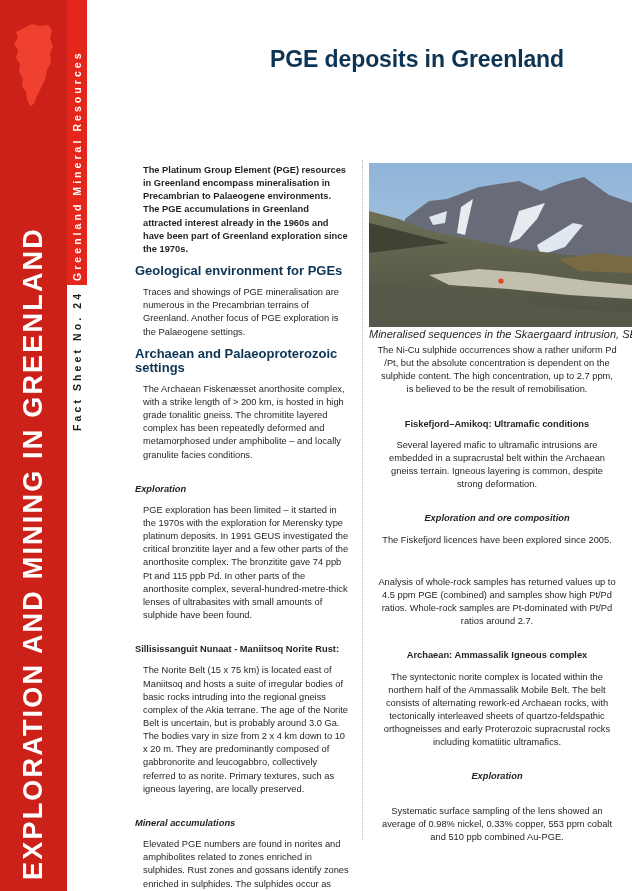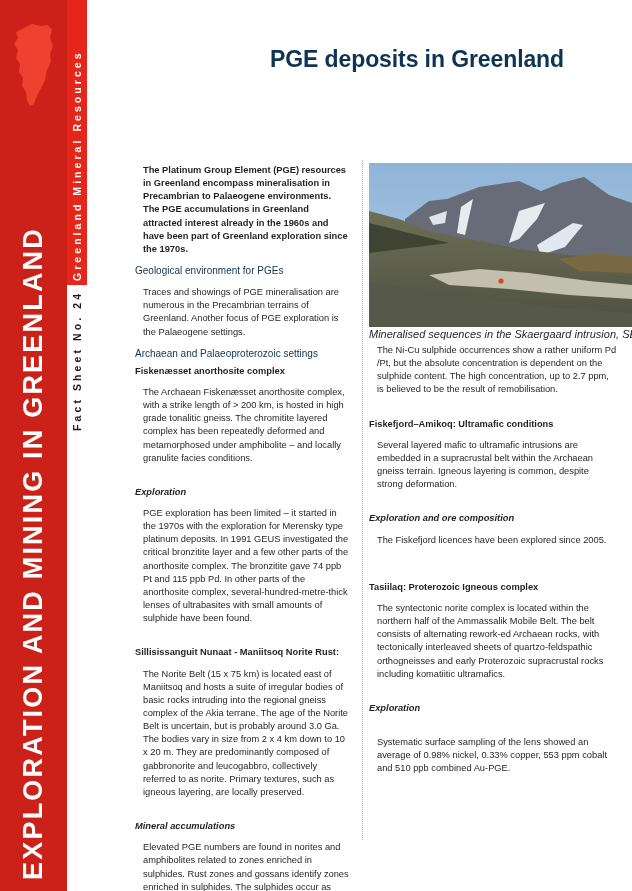--- a/index.html
+++ b/index.html
@@ -7,25 +7,25 @@
   .sidebar { position:absolute; left:0; top:0; width:67px; height:891px; background:#cc2118; }
   .strip { position:absolute; left:67px; top:0; width:20px; height:285px; background:#e5261b; }
   .map-icon { position:absolute; left:10px; top:22px; width:44px; width:44px; height:86px; }
   .vert { position:absolute; white-space:nowrap; transform-origin:left top; transform:rotate(-90deg); }
   .big-vert { left:18px; top:880px; font-size:27px; font-weight:bold; color:#ffffff; letter-spacing:2.2px; }
   .strip-vert { left:71px; top:281px; font-size:10.5px; font-weight:bold; color:#ffffff; letter-spacing:3.05px; }
   .fact-vert { left:71px; top:431px; font-size:10.5px; font-weight:bold; color:#1a1a1a; letter-spacing:3.1px; }
   .title { position:absolute; left:270px; top:46px; font-size:23px; font-weight:bold; color:#0d3453; letter-spacing:-0.1px; }
   .col { position:absolute; font-size:9.3px; line-height:13.15px; color:#231f20; }
   .col1 { left:135px; top:156px; width:222px; }
-  .col2 { left:369px; top:336px; width:256px; }
+  .col2 { left:369px; top:336px; width:256px;text-align:center; }
   .divider { position:absolute; left:362px; top:160px; width:0; height:680px; border-left:1px dotted #b9b9b9; }
   p { margin:8px; }
   .lead { font-weight:bold; }
-  .h2 { font-size:10px; font-weight:normal; color:#0d3453; margin-top:7px; margin-bottom:4px; line-height:14px; }
+  .h2 { font-size:13px; font-weight:bold; color:#0d3453; margin-top:7px; margin-bottom:4px; line-height:14px; }
   .h3 { font-weight:bold; }
   .h4 { font-weight:bold; font-style:italic; }
   .gap { height:13px; }
   .photo { position:absolute; left:369px; top:163px; width:263px; height:164px; overflow:hidden; }
   .caption { position:absolute; left:369px; top:328px; font-size:11px; font-style:italic; color:#231f20; white-space:nowrap; }
 </style>
 </head>
 <body>
 
 <div class="sidebar">
@@ -38,21 +38,20 @@
 <div class="vert strip-vert">Greenland Mineral Resources</div>
 <div class="vert fact-vert">Fact Sheet No. 24</div>
 
 <h1 class="title" style="margin:0;">PGE deposits in Greenland</h1>
 
 <div class="col col1">
   <p class="lead">The Platinum Group Element (PGE) resources in Greenland encompass mineralisation in Precambrian to Palaeogene environments. The PGE accumulations in Greenland attracted interest already in the 1960s and have been part of Greenland exploration since the 1970s.</p>
   <div class="h2">Geological environment for PGEs</div>
   <p>Traces and showings of PGE mineralisation are numerous in the Precambrian terrains of Greenland. Another focus of PGE exploration is the Palaeogene settings.</p>
   <div class="h2">Archaean and Palaeoproterozoic settings</div>
-  <div class="h3">Fiskenæsset anorthosite complex</div>
   <p>The Archaean Fiskenæsset anorthosite complex, with a strike length of &gt; 200 km, is hosted in high grade tonalitic gneiss. The chromitite layered complex has been repeatedly deformed and metamorphosed under amphibolite – and locally granulite facies conditions.</p>
   <div class="gap"></div>
   <div class="h4">Exploration</div>
   <p>PGE exploration has been limited – it started in the 1970s with the exploration for Merensky type platinum deposits. In 1991 GEUS investigated the critical bronzitite layer and a few other parts of the anorthosite complex. The bronzitite gave 74 ppb Pt and 115 ppb Pd. In other parts of the anorthosite complex, several-hundred-metre-thick lenses of ultrabasites with small amounts of sulphide have been found.</p>
   <div class="gap"></div>
   <div class="h3">Sillisissanguit Nunaat - Maniitsoq Norite Rust:</div>
   <p>The Norite Belt (15 x 75 km) is located east of Maniitsoq and hosts a suite of irregular bodies of basic rocks intruding into the regional gneiss complex of the Akia terrane. The age of the Norite Belt is uncertain, but is probably around 3.0 Ga. The bodies vary in size from 2 x 4 km down to 10 x 20 m. They are predominantly composed of gabbronorite and leucogabbro, collectively referred to as norite. Primary textures, such as igneous layering, are locally preserved.</p>
   <div class="gap"></div>
   <div class="h4">Mineral accumulations</div>
   <p>Elevated PGE numbers are found in norites and amphibolites related to zones enriched in sulphides. Rust zones and gossans identify zones enriched in sulphides. The sulphides occur as disseminations, veinlets, interstitial fillings and as more massive lenses. The mineral assemblage is rather uniform, with pyrrhotite as the predominant mineral accompanied by chalcopyrite and pentlandite. The average sulphide content in the mineralised rocks is around 2 vol.% and locally up to 25 vol.%.</p>
@@ -90,20 +89,21 @@
 
 <div class="col col2">
   <p>The Ni-Cu sulphide occurrences show a rather uniform Pd /Pt, but the absolute concentration is dependent on the sulphide content. The high concentration, up to 2.7 ppm, is believed to be the result of remobilisation.</p>
   <div class="gap"></div>
   <div class="h3">Fiskefjord–Amikoq: Ultramafic conditions</div>
   <p>Several layered mafic to ultramafic intrusions are embedded in a supracrustal belt within the Archaean gneiss terrain. Igneous layering is common, despite strong deformation.</p>
   <div class="gap"></div>
   <div class="h4">Exploration and ore composition</div>
   <p>The Fiskefjord licences have been explored since 2005.</p>
   <div class="gap"></div>
+  <p>Analysis of whole-rock samples has returned values up to 4.5 ppm PGE (combined) and samples show high Pt/Pd ratios. Whole-rock samples are Pt-dominated with Pt/Pd ratios around 2.7.</p>
   <div class="gap"></div>
-  <div class="h3">Tasiilaq: Proterozoic Igneous complex</div>
+  <div class="h3">Archaean: Ammassalik Igneous complex</div>
   <p>The syntectonic norite complex is located within the northern half of the Ammassalik Mobile Belt. The belt consists of alternating rework-ed Archaean rocks, with tectonically interleaved sheets of quartzo-feldspathic orthogneisses and early Proterozoic supracrustal rocks including komatiitic ultramafics.</p>
   <div class="gap"></div>
   <div class="h4">Exploration</div>
   <div class="gap"></div>
   <p>Systematic surface sampling of the lens showed an average of 0.98% nickel, 0.33% copper, 553 ppm cobalt and 510 ppb combined Au-PGE.</p>
 </div>
 
 </body></html>

